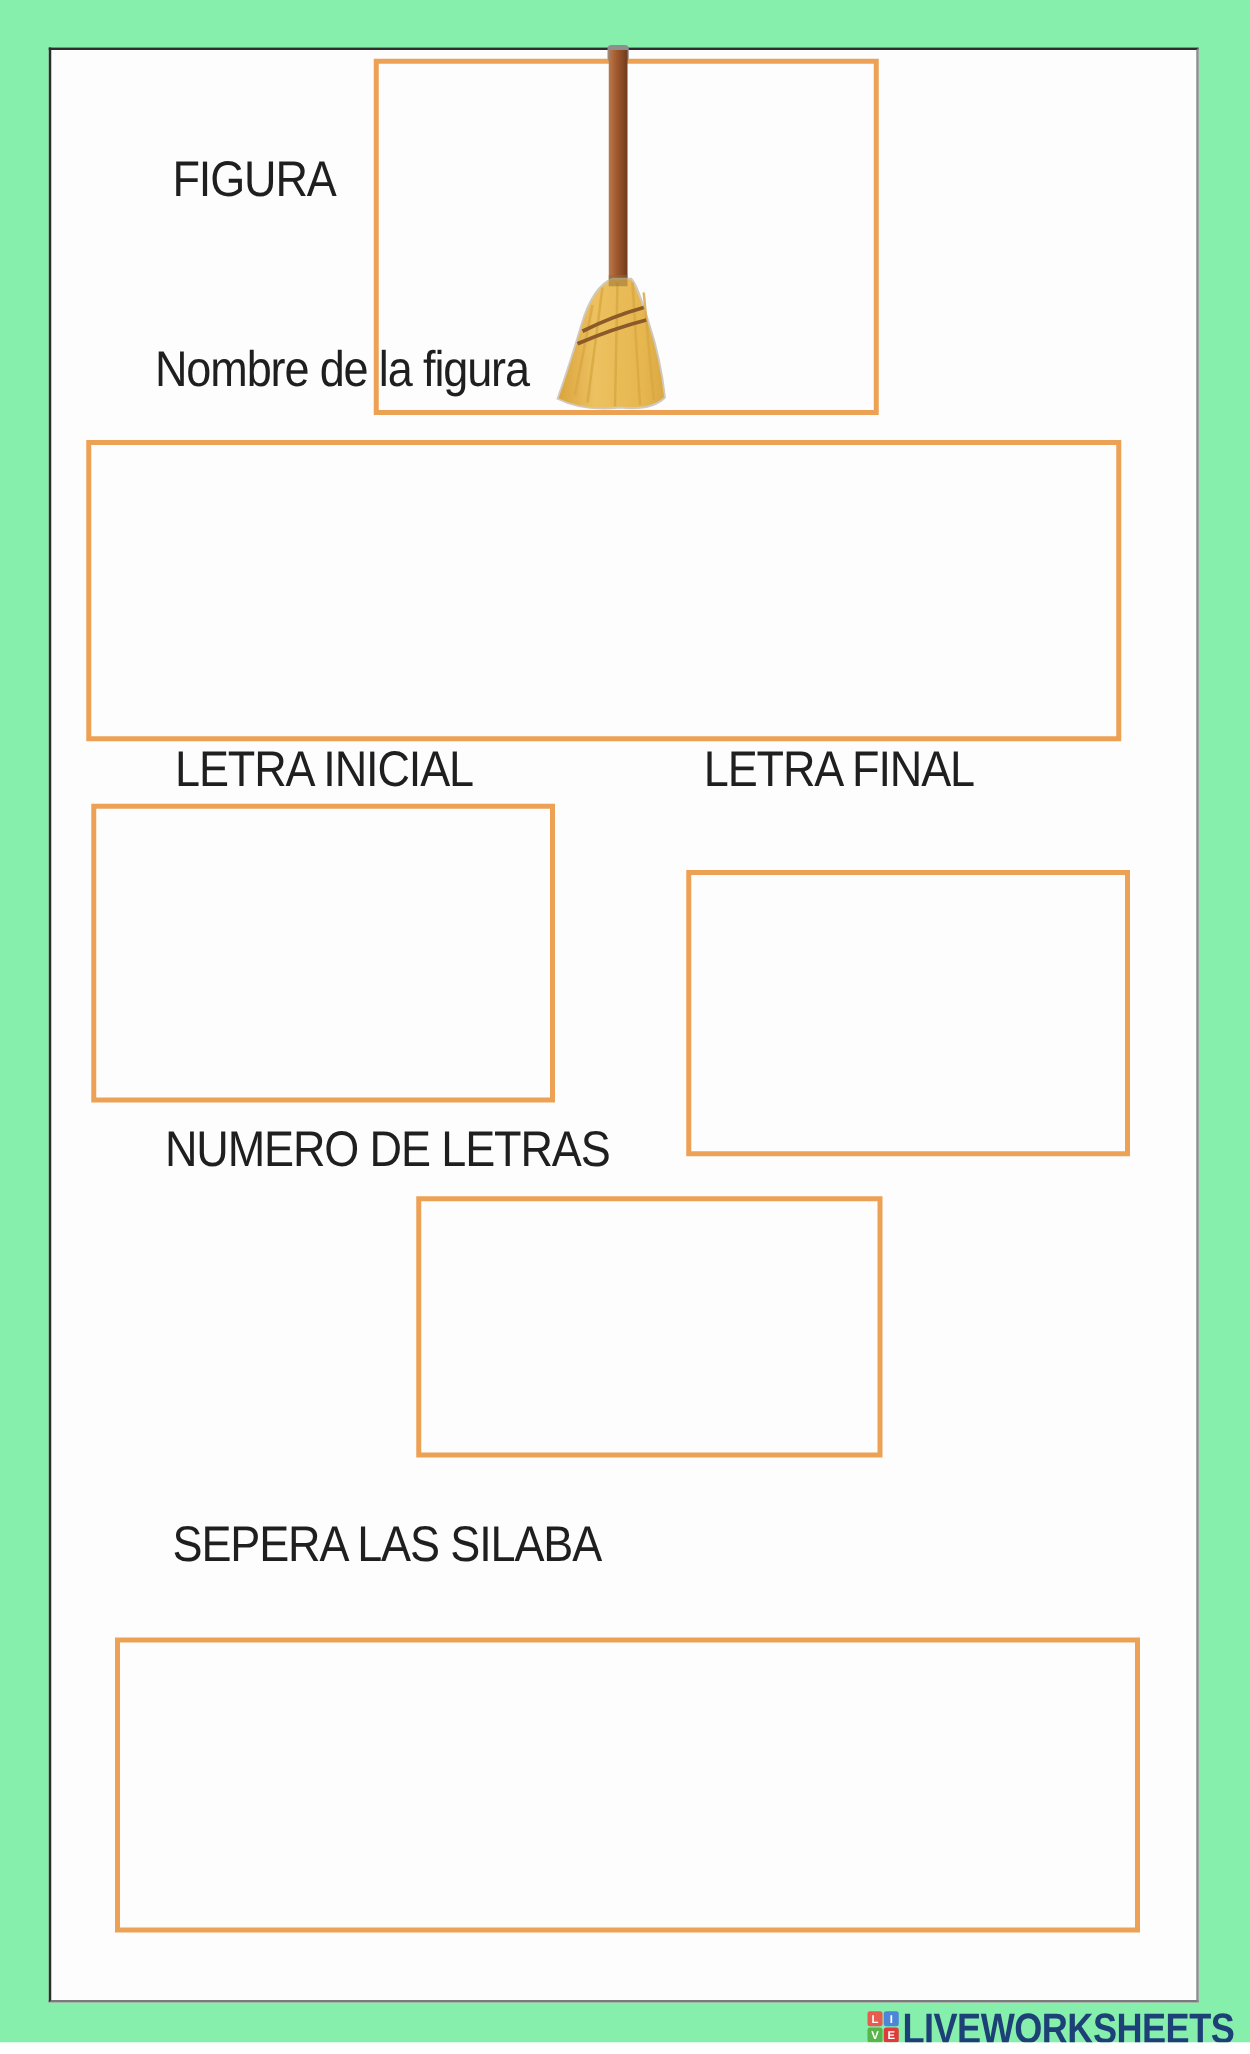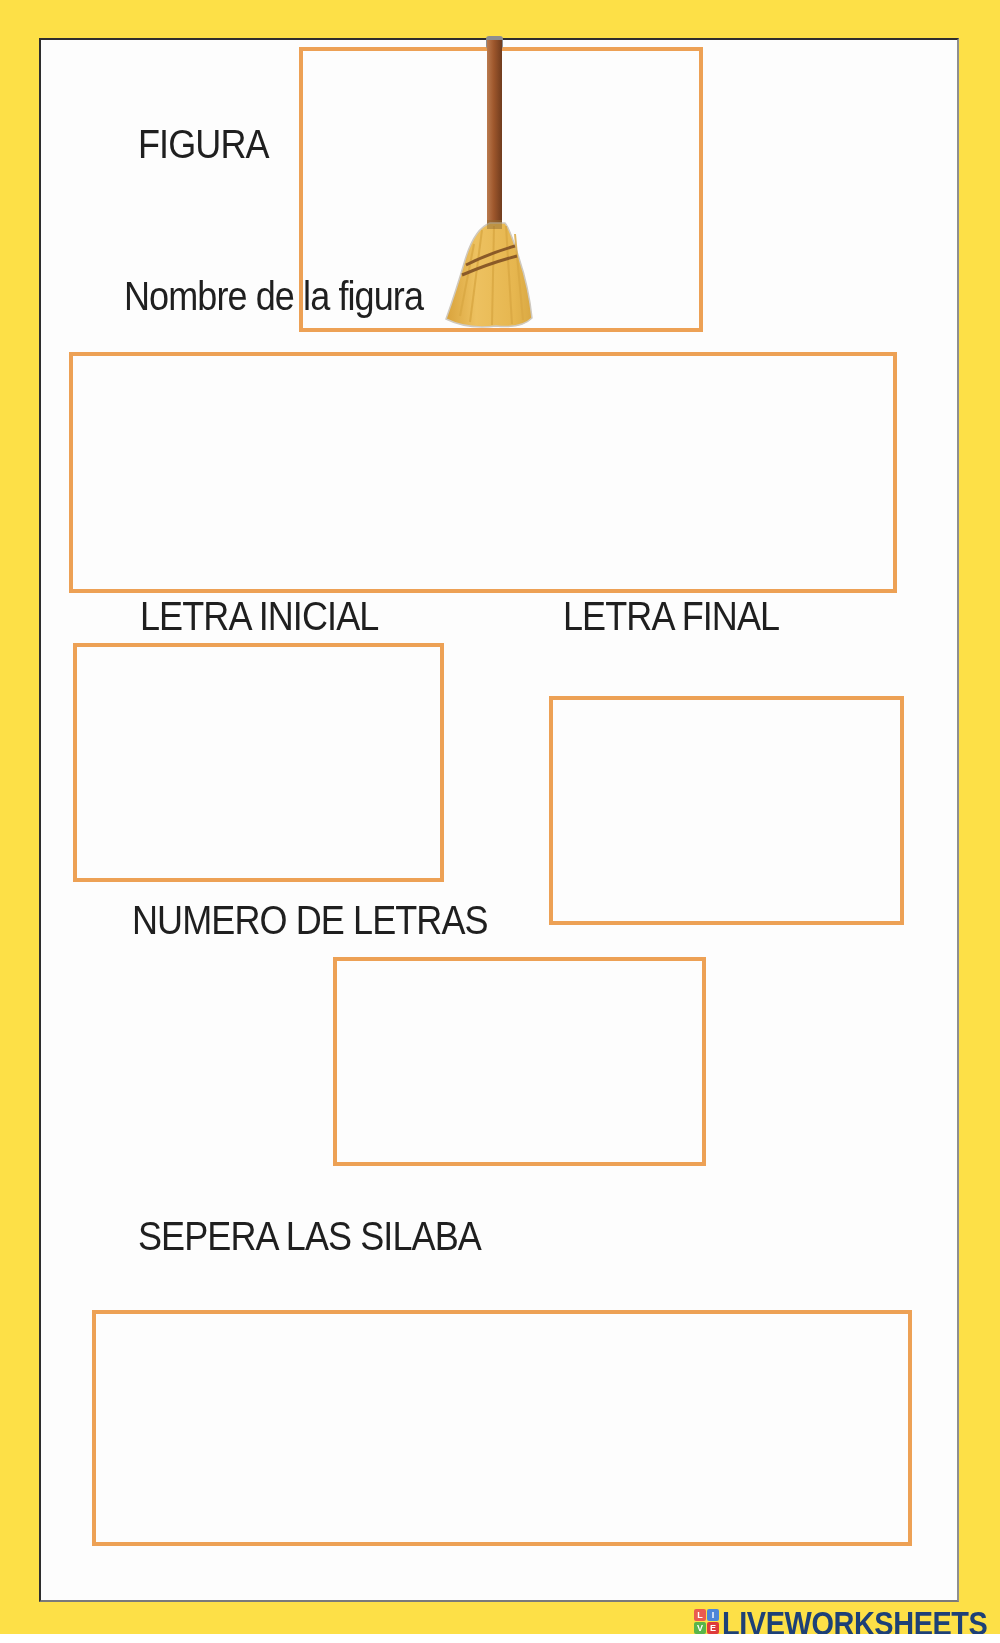--- a/index.html
+++ b/index.html
@@ -1,17 +1,17 @@
 <!DOCTYPE html>
 <html style="--box_border: #EDA155; --label_text: #1f1f1f; --page_border: #2e2e2e; --page_bg: #fdfdfd; --logo_text: #1D4077;"><head>
 <meta charset="utf-8">
 <style>
   html,body{margin:0;padding:0;background:#ffffff;}
   .canvas{
-    position:relative;width:1000px;height:1634px;background:#fde047;
+    position:relative;width:1000px;height:1634px;background:#86efac;
     font-family:"Liberation Sans",sans-serif;overflow:hidden;
   }
   .page{
     position:absolute;left:39px;top:38px;width:920px;height:1564px;
     box-sizing:border-box;background:var(--page_bg,#fdfdfd);
     border:2px solid var(--page_border,#2e2e2e);
     border-right-color:#8f8f8f;border-bottom-color:#7a7a7a;
   }
   .obox{
     position:absolute;box-sizing:border-box;z-index:1;

